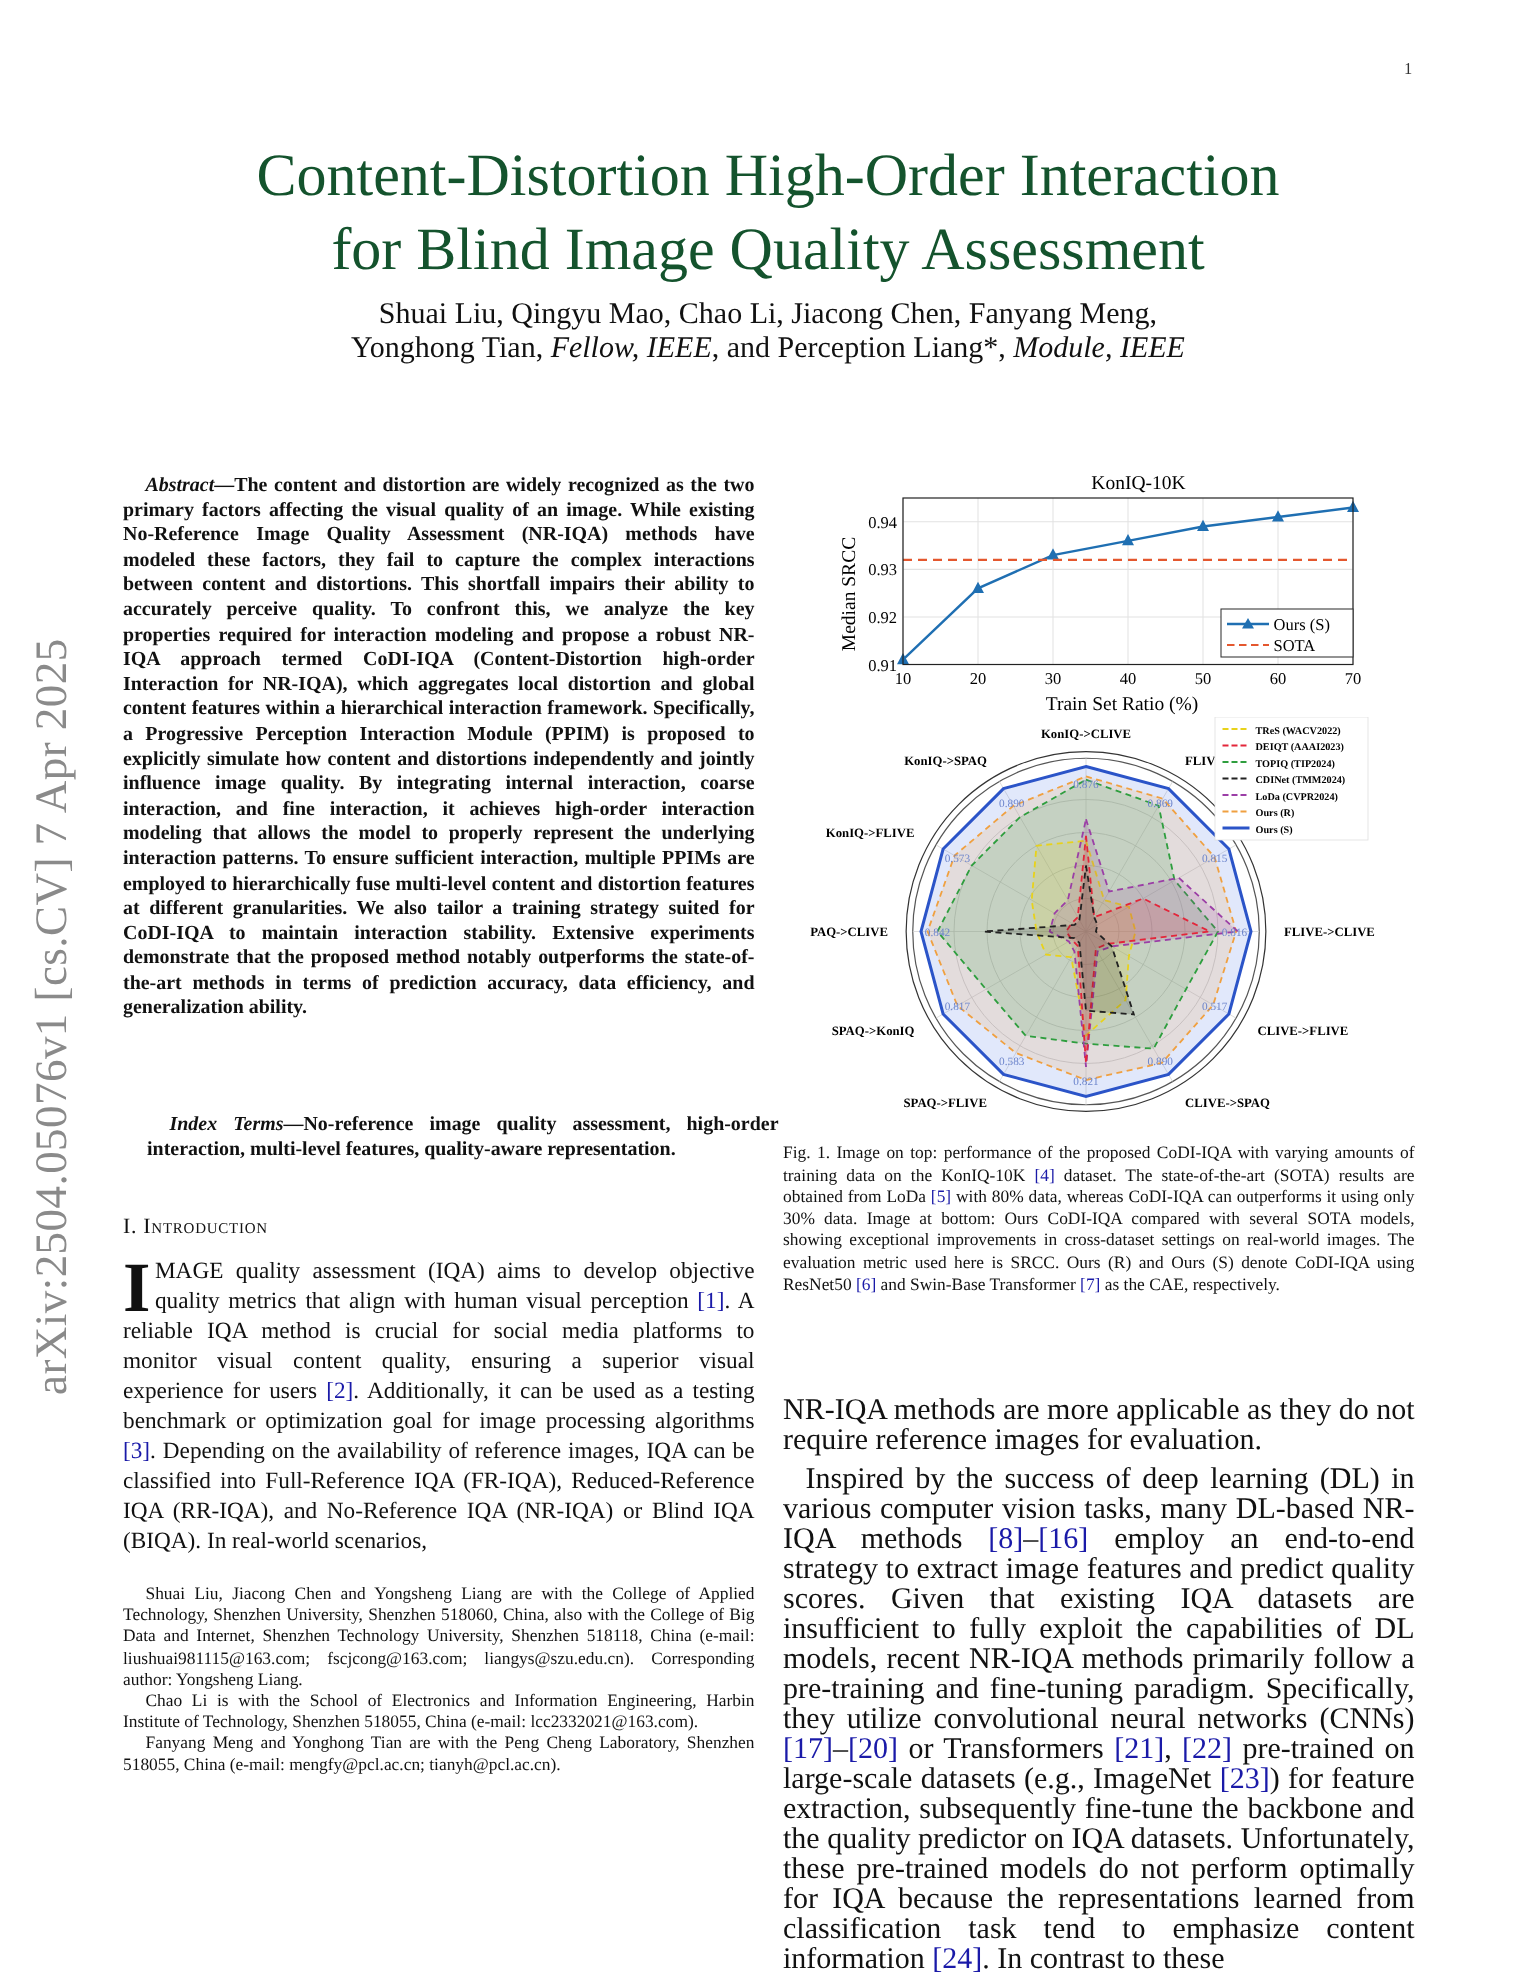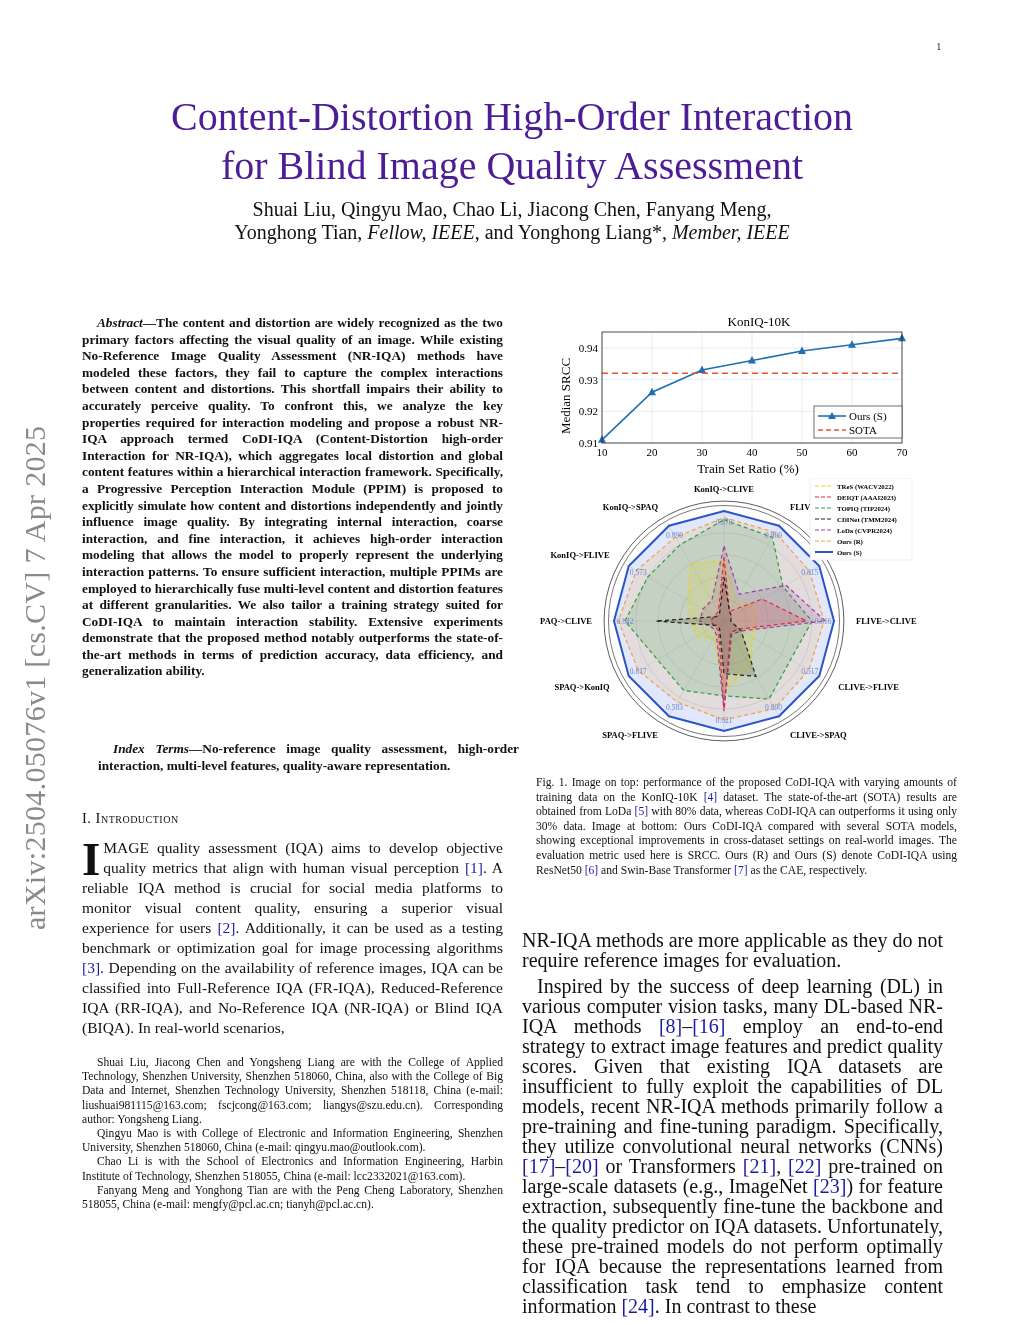--- a/index.html
+++ b/index.html
@@ -1,69 +1,68 @@
 <!DOCTYPE html>
 <html><head>
 <meta charset="utf-8">
 <style>
   html, body { margin: 0; padding: 0; background: #ffffff; }
   body { width: 1024px; height: 1325px; position: relative; overflow: hidden;
          font-family: "Liberation Serif", "DejaVu Serif", serif; color: #111; }
   .page-num { position: absolute; top: 40px; left: 936px; font-size: 11px; color: #333; }
   .arxiv-stamp { position: absolute; left: 18px; top: 930px; transform-origin: left top; transform: rotate(-90deg);
                  font-size: 30px; color: #8a8a8a; white-space: nowrap; letter-spacing: 0.3px; }
-  .title { position: absolute; top: 92px; left: 0; width: 1024px; text-align: center; font-size: 40px; line-height: 49px; color: #4c1d95; }
+  .title { position: absolute; top: 92px; left: 0; width: 1024px; text-align: center; font-size: 40px; line-height: 49px; color: #14532d; }
   .authors { position: absolute; top: 198px; left: 0; width: 1024px; text-align: center; font-size: 20px; line-height: 23px; }
   .authors i { font-style: italic; }
   .col-left { position: absolute; left: 82px; width: 421px; }
   .abstract { top: 315px; font-size: 13.3px; line-height: 16.6px; font-weight: bold; text-align: justify; text-indent: 15px; margin: 0; }
   .abstract i, .index-terms i { font-style: italic; }
   .index-terms { top: 725px; font-size: 13.3px; line-height: 16.6px; font-weight: bold; text-align: justify; text-indent: 15px; margin: 16px; }
   .section-heading { position: absolute; top: 810px; left: 82px; width: 421px; text-align: left; font-size: 14.5px; letter-spacing: 0.5px; font-variant: small-caps; }
   .intro { top: 838px; font-size: 15.5px; line-height: 20px; text-align: justify; margin: 0; }
   .dropcap { float: left; font-size: 47px; line-height: 38px; font-weight: bold; margin: 2px 3px 0 0; }
   .cite { color: #1a1aa8; }
   .footnotes { top: 1056px; font-size: 11.6px; line-height: 14.2px; text-align: justify; }
   .footnotes p { margin: 0; text-indent: 15px; }
   .col-right { position: absolute; left: 522px; width: 421px; }
-  .fig-caption { top: 762px; font-size: 11.6px; line-height: 14.6px; text-align: justify; margin: 14px; }
+  .fig-caption { top: 762px; font-size: 11.6px; line-height: 14.6px; text-align: justify; margin: 0; }
   .body-right { top: 930px; font-size: 20px; line-height: 20px; text-align: justify; }
   .body-right p { margin: 0; }
   .body-right p.indent { text-indent: 15px; margin-top: 6px; }
   svg text { font-family: "Liberation Serif", "DejaVu Serif", serif; }
   .line-chart { position: absolute; left: 556px; top: 310px; }
   .radar-chart { position: absolute; left: 540px; top: 478px; }
 </style>
 </head>
 <body>
 
 <div class="page-num">1</div>
 <div class="arxiv-stamp">arXiv:2504.05076v1  [cs.CV]  7 Apr 2025</div>
 
 <div class="title">
   <div>Content-Distortion High-Order Interaction</div>
   <div>for Blind Image Quality Assessment</div>
 </div>
 
 <div class="authors">
   <div>Shuai Liu, Qingyu Mao, Chao Li, Jiacong Chen, Fanyang Meng,</div>
-  <div><span>Yonghong Tian, </span><i>Fellow, IEEE</i><span>, and Yonghong Liang*, </span><i>Member, IEEE</i></div>
+  <div><span>Yonghong Tian, </span><i>Fellow, IEEE</i><span>, and Perception Liang*, </span><i>Module, IEEE</i></div>
 </div>
 
 <p class="col-left abstract"><i>Abstract</i><span>—The content and distortion are widely recognized as the two primary factors affecting the visual quality of an image. While existing No-Reference Image Quality Assessment (NR-IQA) methods have modeled these factors, they fail to capture the complex interactions between content and distortions. This shortfall impairs their ability to accurately perceive quality. To confront this, we analyze the key properties required for interaction modeling and propose a robust NR-IQA approach termed CoDI-IQA (Content-Distortion high-order Interaction for NR-IQA), which aggregates local distortion and global content features within a hierarchical interaction framework. Specifically, a Progressive Perception Interaction Module (PPIM) is proposed to explicitly simulate how content and distortions independently and jointly influence image quality. By integrating internal interaction, coarse interaction, and fine interaction, it achieves high-order interaction modeling that allows the model to properly represent the underlying interaction patterns. To ensure sufficient interaction, multiple PPIMs are employed to hierarchically fuse multi-level content and distortion features at different granularities. We also tailor a training strategy suited for CoDI-IQA to maintain interaction stability. Extensive experiments demonstrate that the proposed method notably outperforms the state-of-the-art methods in terms of prediction accuracy, data efficiency, and generalization ability.</span></p>
 
 <p class="col-left index-terms"><i>Index Terms</i><span>—No-reference image quality assessment, high-order interaction, multi-level features, quality-aware representation.</span></p>
 
 <div class="section-heading">I. Introduction</div>
 
 <p class="col-left intro"><span class="dropcap">I</span><span>MAGE quality assessment (IQA) aims to develop objective quality metrics that align with human visual perception </span><a class="cite">[1]</a><span>. A reliable IQA method is crucial for social media platforms to monitor visual content quality, ensuring a superior visual experience for users </span><a class="cite">[2]</a><span>. Additionally, it can be used as a testing benchmark or optimization goal for image processing algorithms </span><a class="cite">[3]</a><span>. Depending on the availability of reference images, IQA can be classified into Full-Reference IQA (FR-IQA), Reduced-Reference IQA (RR-IQA), and No-Reference IQA (NR-IQA) or Blind IQA (BIQA). In real-world scenarios,</span></p>
 
 <div class="col-left footnotes">
   <p>Shuai Liu, Jiacong Chen and Yongsheng Liang are with the College of Applied Technology, Shenzhen University, Shenzhen 518060, China, also with the College of Big Data and Internet, Shenzhen Technology University, Shenzhen 518118, China (e-mail: liushuai981115@163.com; fscjcong@163.com; liangys@szu.edu.cn). Corresponding author: Yongsheng Liang.</p>
-  <p>Qingyu Mao is with College of Electronic and Information Engineering, Shenzhen University, Shenzhen 518060, China (e-mail: qingyu.mao@outlook.com).</p>
   <p>Chao Li is with the School of Electronics and Information Engineering, Harbin Institute of Technology, Shenzhen 518055, China (e-mail: lcc2332021@163.com).</p>
   <p>Fanyang Meng and Yonghong Tian are with the Peng Cheng Laboratory, Shenzhen 518055, China (e-mail: mengfy@pcl.ac.cn; tianyh@pcl.ac.cn).</p>
 </div>
 
 <svg class="line-chart" id="line-chart" width="360" height="170" viewBox="0 0 360 170">
   <text id="lc-title" x="203" y="16" text-anchor="middle" font-size="13">KonIQ-10K</text>
   <text id="lc-ylabel" x="0" y="0" text-anchor="middle" font-size="13" transform="translate(14,86) rotate(-90)">Median SRCC</text>
   <text id="lc-xlabel" x="192" y="163" text-anchor="middle" font-size="13">Train Set Ratio (%)</text>
   <g id="lc-grid">
       <line x1="46" y1="22" x2="46" y2="133" stroke="#e2e2e2" stroke-width="0.7"></line>

